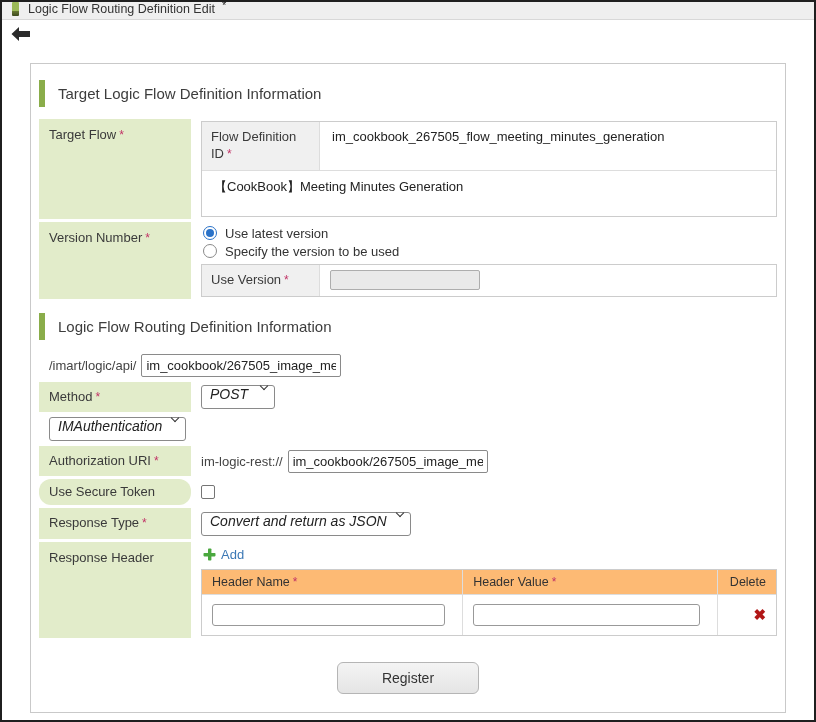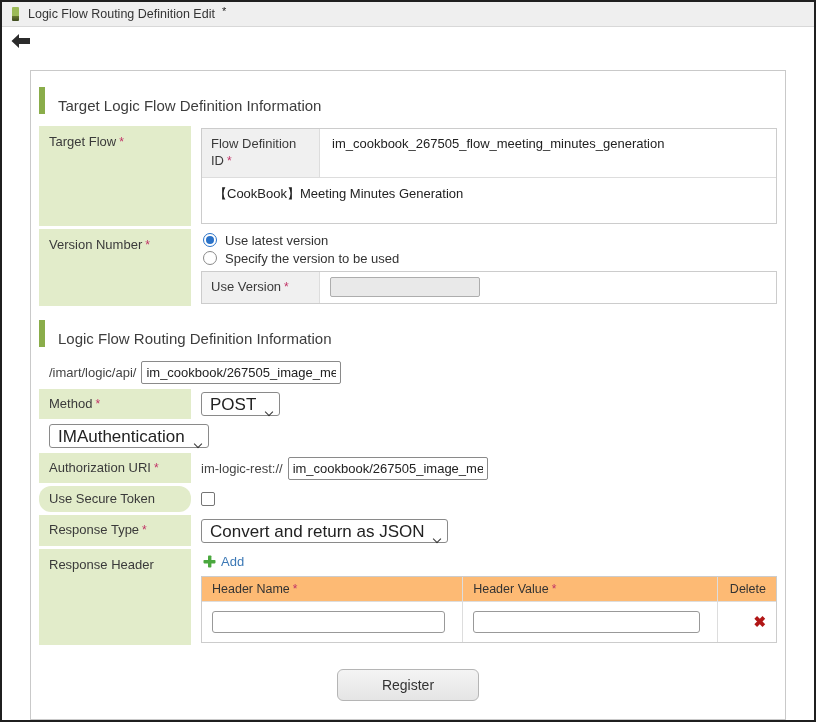--- a/index.html
+++ b/index.html
@@ -2,37 +2,37 @@
 <html><head>
 <meta charset="utf-8">
 <style>
   * { box-sizing: border-box; margin: 0; padding: 0; }
   html,body { background:#fff; }
   body { font-family: "Liberation Sans", sans-serif; color:#333; }
 
   .frame { width:816px; height:722px; border:2px solid #1f1f1f; background:#fff; overflow:hidden; }
 
   
-  .titlebar { height:25px; background:#efefef; border-bottom:1px solid #d8d8d8;
-              display:flex; align-items:center; padding-left:10px; }
+  .titlebar { height:18px; background:#efefef; border-bottom:1px solid #d8d8d8;
+              display:flex; padding-left:10px; }
   .doc-icon { width:7px; height:14px; border-radius:1px;
               background:linear-gradient(to bottom, #9cba58 0%, #9cba58 62%, #6a7a33 62%, #3d4a1d 100%);
               margin-right:9px; }
   .titlebar .title { font-size:12.5px; color:#333; }
   .titlebar .dirty { font-size:11px; margin-left:7px; position:relative; top:-3px; color:#222; }
 
   
   .toolbar { height:26px; display:flex; align-items:center; padding:2px 0 0 9px; }
   .back-btn { cursor:pointer; display:inline-flex; }
 
   
   .panel { width:756px; margin:17px auto 0 auto; border:1px solid #c9c9c9;
            background:#fff; min-height:644px; padding:13px 8px 18px 8px; }
 
-  .section-header { display:flex; align-items:flex-end; margin:3px 0 12px 0; }
+  .section-header { display:flex; align-items:center; margin:3px 0 12px 0; }
   .section-bar { width:6px; height:27px; background:#8aad4a; margin-right:13px; }
   .section-title { font-size:15px; color:#3d3d3d; }
 
   .form-block { margin-bottom:14px; }
   .row { display:flex; margin-bottom:3px; }
   .row .lbl { width:152px; flex:0 0 152px; background:#e2ecca; padding:8px 10px;
               font-size:13px; color:#3a3a3a; line-height:1.25; }
   .row .lbl.mid { padding-top:7px; padding-bottom:7px; }
   .row .fld { flex:1; padding:2px 0 2px 10px; }
   .row .fld.vcenter { display:flex; align-items:center; }
@@ -59,23 +59,23 @@
   .radio.checked { border-color:#2a72c8; }
   .radio.checked::after { content:""; width:8px; height:8px; border-radius:50%; background:#2a72c8; }
 
   .disabled-input { width:150px; height:20px; background:#e9e9e9; border:1px solid #adadad; border-radius:2px; }
 
   
   .prefix { font-size:13px; color:#444; margin-right:5px; white-space:nowrap; }
   input.text { height:23px; border:1px solid #8a8a8a; border-radius:2px; padding:1px 4px;
                font-size:13px; font-family:"Liberation Sans",sans-serif; color:#222; outline:none; }
   .w200 { width:200px; }
-  .select-box { display:inline-flex; align-items:flex-end; justify-content:space-between;
+  .select-box { display:inline-flex; align-items:flex-start; justify-content:space-between;
                 border:1px solid #8a8a8a; border-radius:3px; background:#fff; height:24px;
-                padding:0 7px 0 8px; font-size:17px; color:#222; cursor:pointer; }
+                padding:0 7px 0 8px; font-size:14px; color:#222; cursor:pointer;font-style:italic; }
   .chev { width:6px; height:6px; border-right:1.6px solid #333; border-bottom:1.6px solid #333;
           transform:rotate(45deg); margin-top:-3px; margin-left:10px; }
 
   .checkbox { width:14px; height:14px; border:1px solid #757575; border-radius:2px; background:#fff; cursor:pointer; }
 
   
   .rh-table { border:1px solid #ccc; width:100%; margin-top:2px; }
   .rh-head, .rh-row { display:flex; }
   .rh-cell { padding:5px 10px; font-size:12.5px; color:#333; }
   .rh-head .rh-cell { background:#fdba74; }

